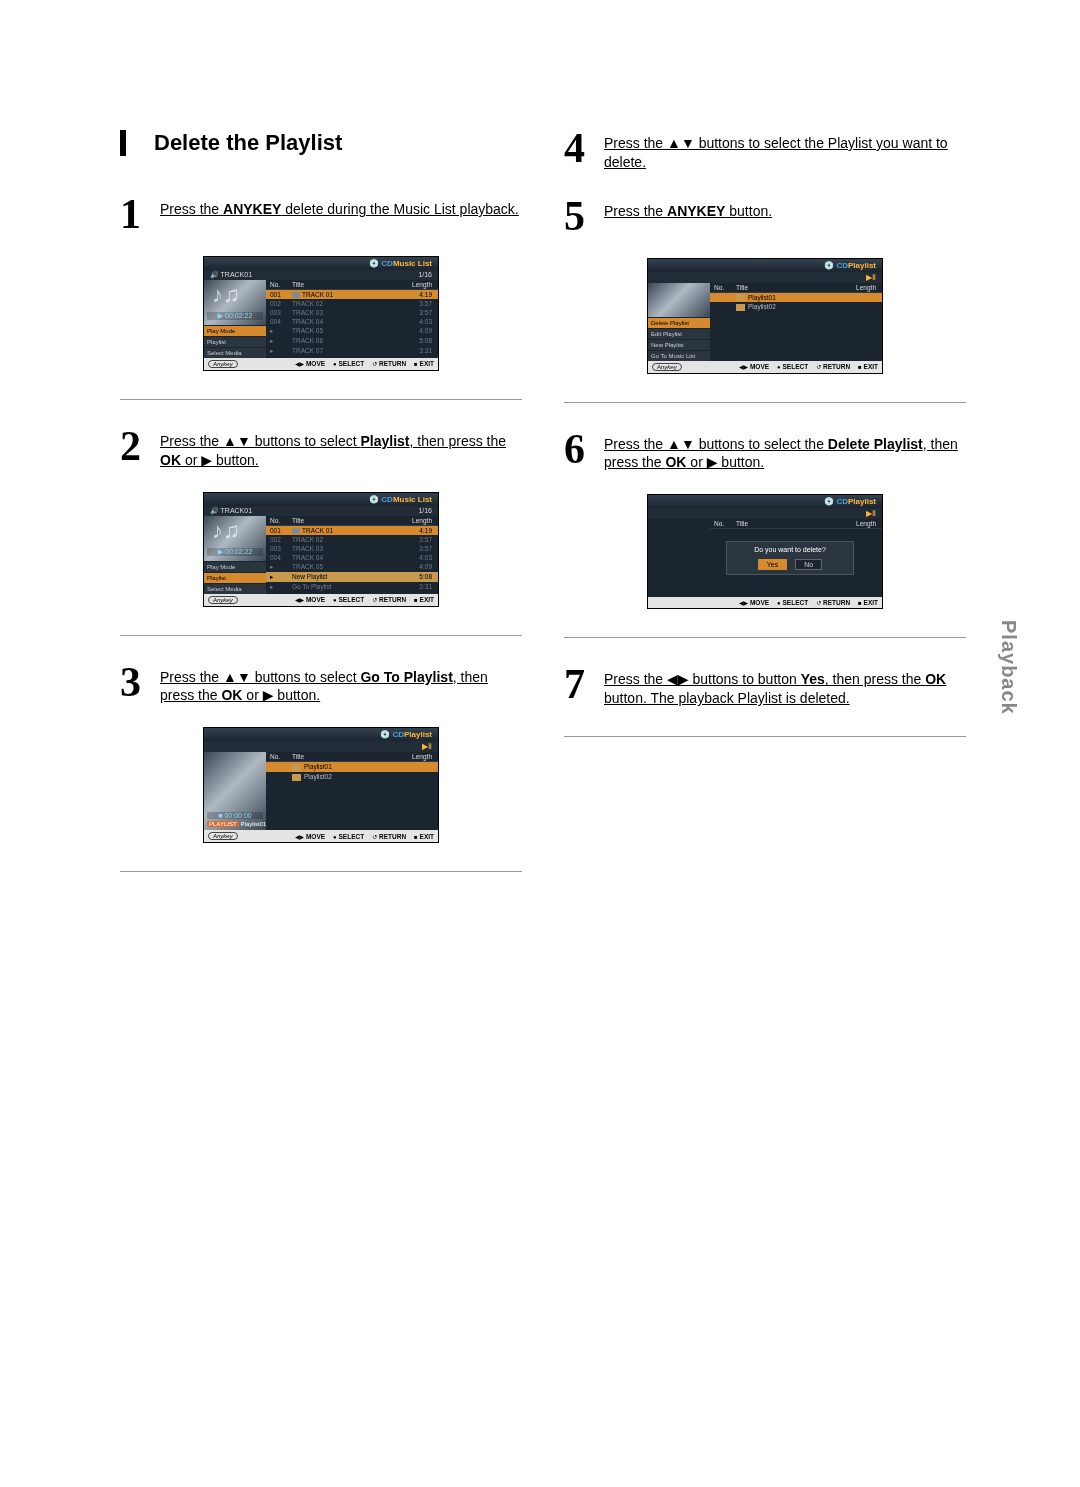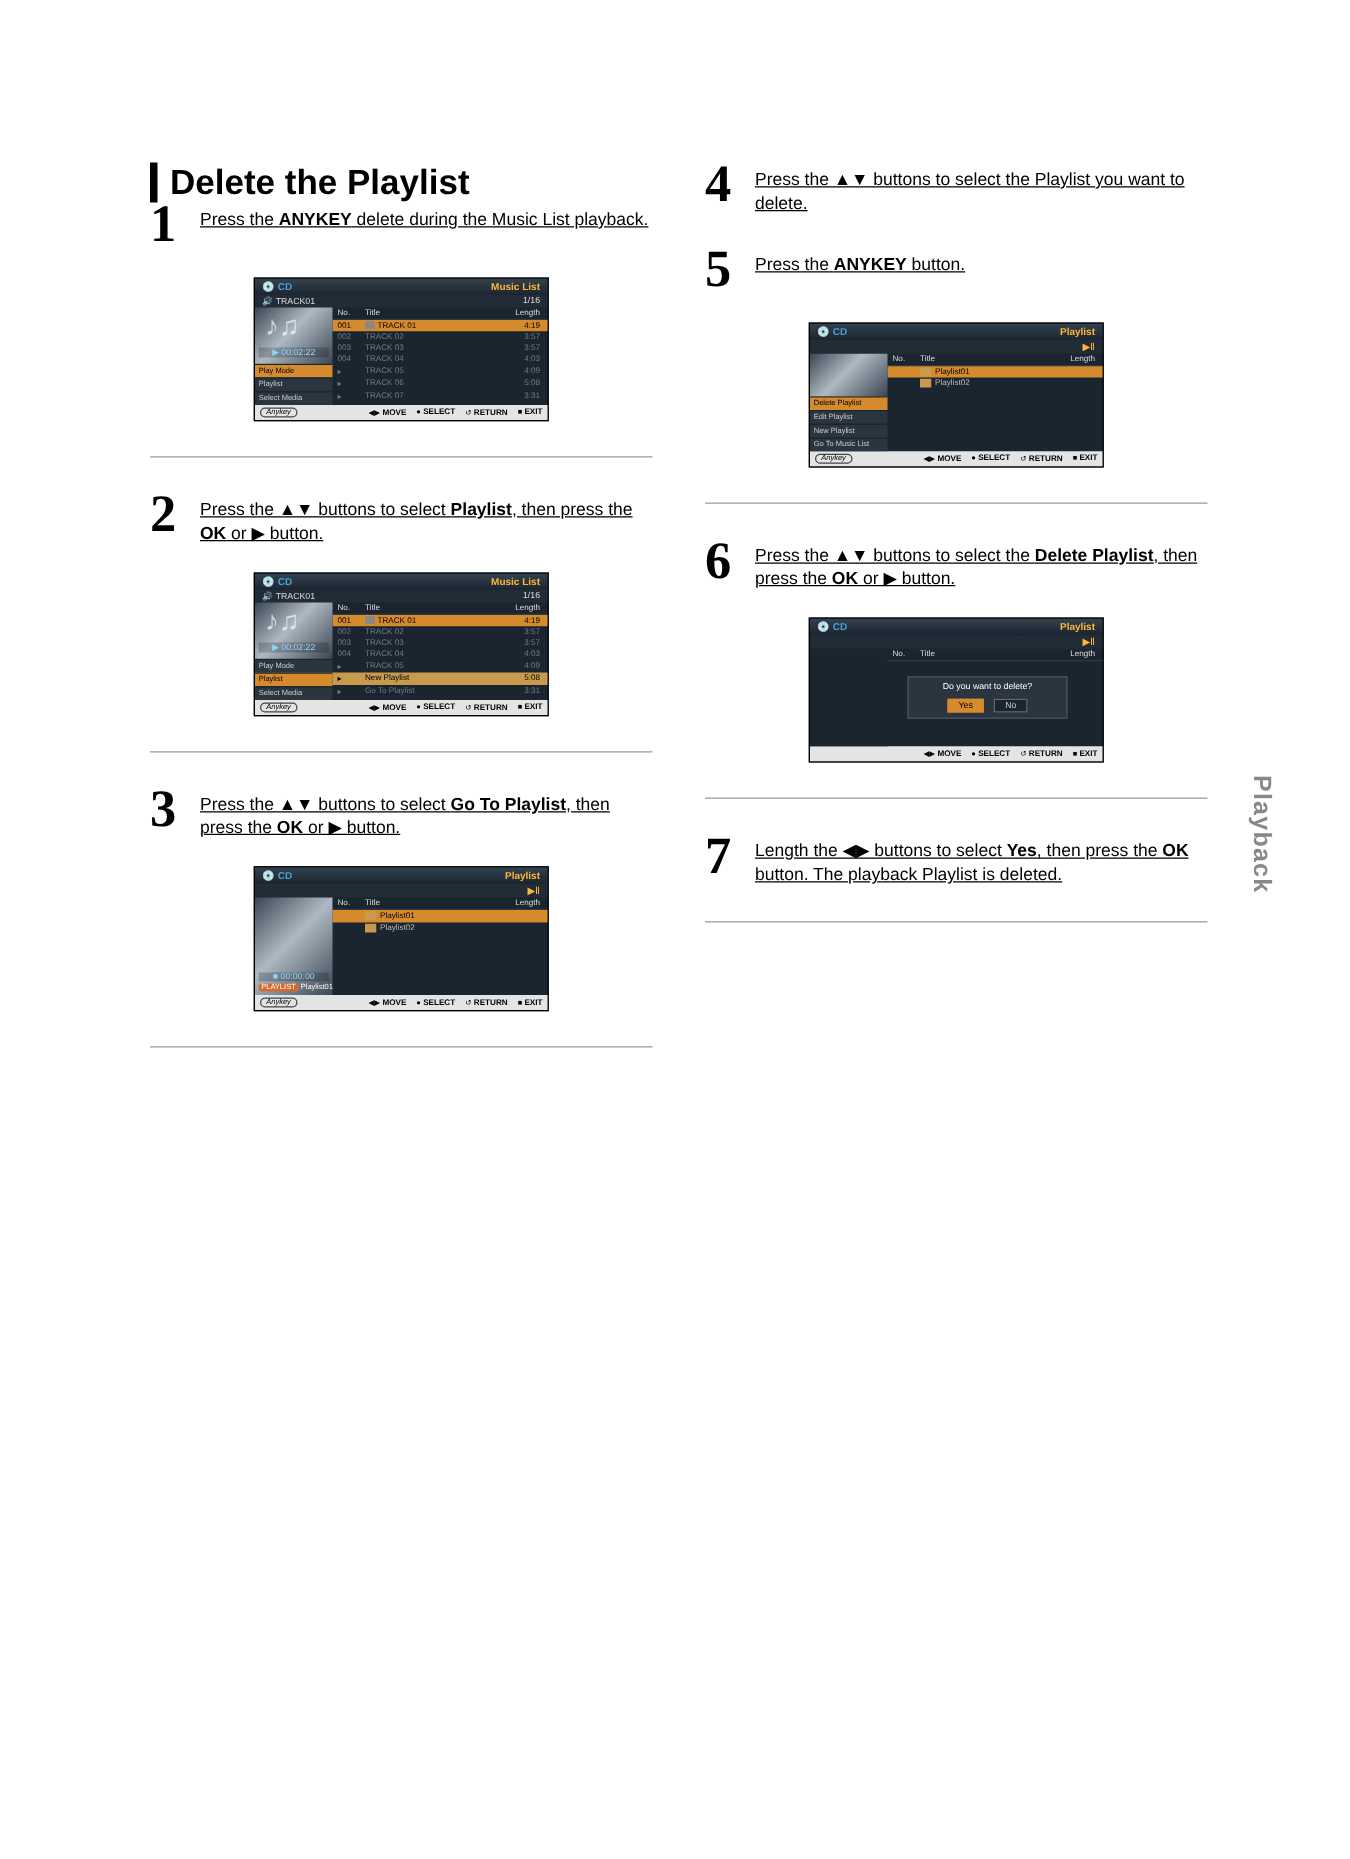--- a/index.html
+++ b/index.html
@@ -10,24 +10,25 @@
     font-family: Arial, Helvetica, sans-serif;
     position: relative;
     color: #000;
   }
   .page {
     padding: 130px 96px 50px 120px;
     position: relative;
     height: 100%;
   }
   .section-title {
-    font-size: 28px;
+    font-size: 22px;
     font-weight: bold;
     border-left: 6px solid #000;
-    padding-left: 10px;
+    padding-left: 28px;
+    margin-bottom: 40px;
   }
   .columns {
     display: flex;
     gap: 42px;
   }
   .col { width: 402px; }
   .step {
     display: flex;
     align-items: flex-start;
     font-size: 14px;
@@ -73,21 +74,21 @@
     width: 236px;
     margin: 14px auto 0 auto;
     background: #1b2530;
     border: 1px solid #000;
     color: #fff;
     font-size: 7px;
     font-family: Arial, sans-serif;
   }
   .osd-header {
     display: flex;
-    justify-content: space-between;
+    justify-content: flex-end;
     align-items: center;
     background: linear-gradient(#33414e,#1b2530);
     padding: 2px 6px;
     font-weight: bold;
   }
   .osd-header .cd { color: #4aa0d8; font-size: 8px; }
   .osd-header .right-label { color: #ffb63a; font-size: 8px; }
   .osd-sub {
     display: flex;
     justify-content: space-between;
@@ -590,21 +591,21 @@
             <span><span class="ficon">■</span> <b>EXIT</b></span>
           </div>
         </div>
       </div>
 
       <hr class="sep">
 
       <div class="step">
         <div class="step-num">7</div>
         <div class="step-text">
-          <span>Length the ◀▶ buttons to select </span><b>Yes</b><span>, then press the </span><b>OK</b><span> button. The playback Playlist is deleted.</span>
+          <span>Press the ◀▶ buttons to button </span><b>Yes</b><span>, then press the </span><b>OK</b><span> button. The playback Playlist is deleted.</span>
         </div>
       </div>
 
       <hr class="sep">
     </div>
   </div>
 
   <div class="side-tab">Playback</div>
 
 </div>

